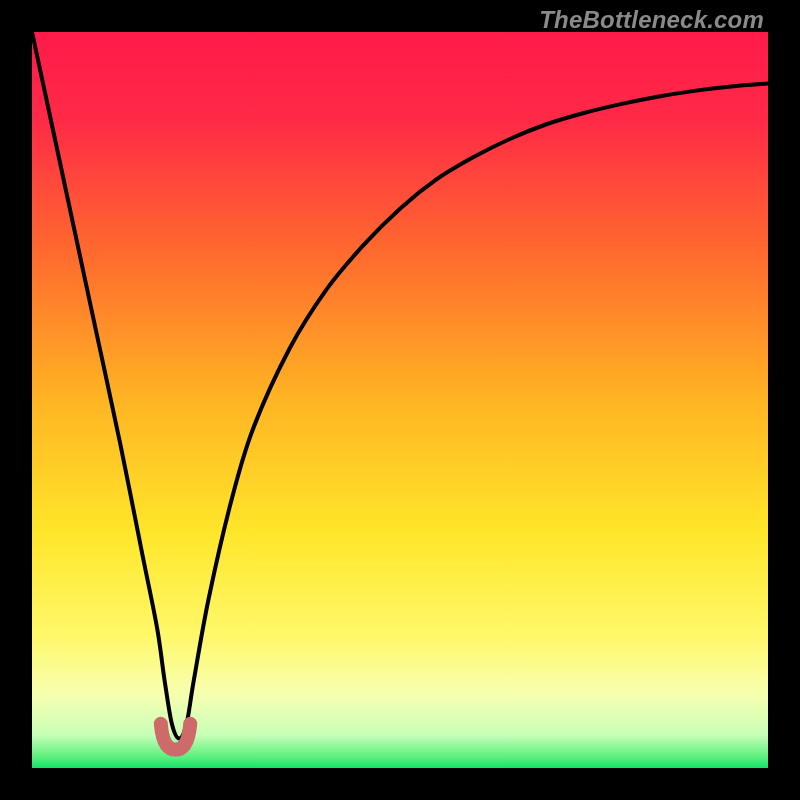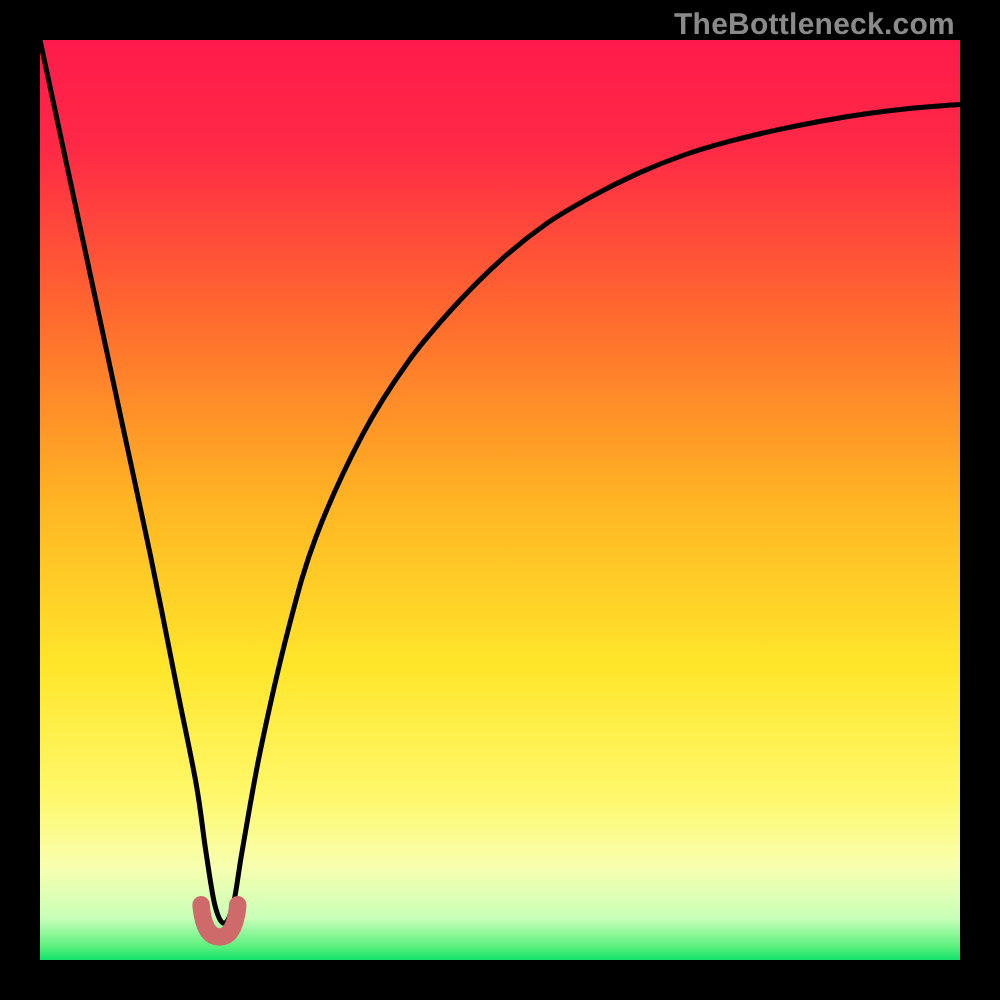--- a/index.html
+++ b/index.html
@@ -35,20 +35,21 @@
   }
   .watermark {
     position: absolute;
     top: 6px;
     right: 36px;
     font-family: Arial, Helvetica, sans-serif;
     font-size: 24px;
     font-weight: 600;
     color: #8a8a8a;
     letter-spacing: 0.2px;
+    font-style: italic;
   }
   svg.curve-layer {
     position: absolute;
     top: 0;
     left: 0;
     width: 100%;
     height: 100%;
   }
 </style>
 </head>

